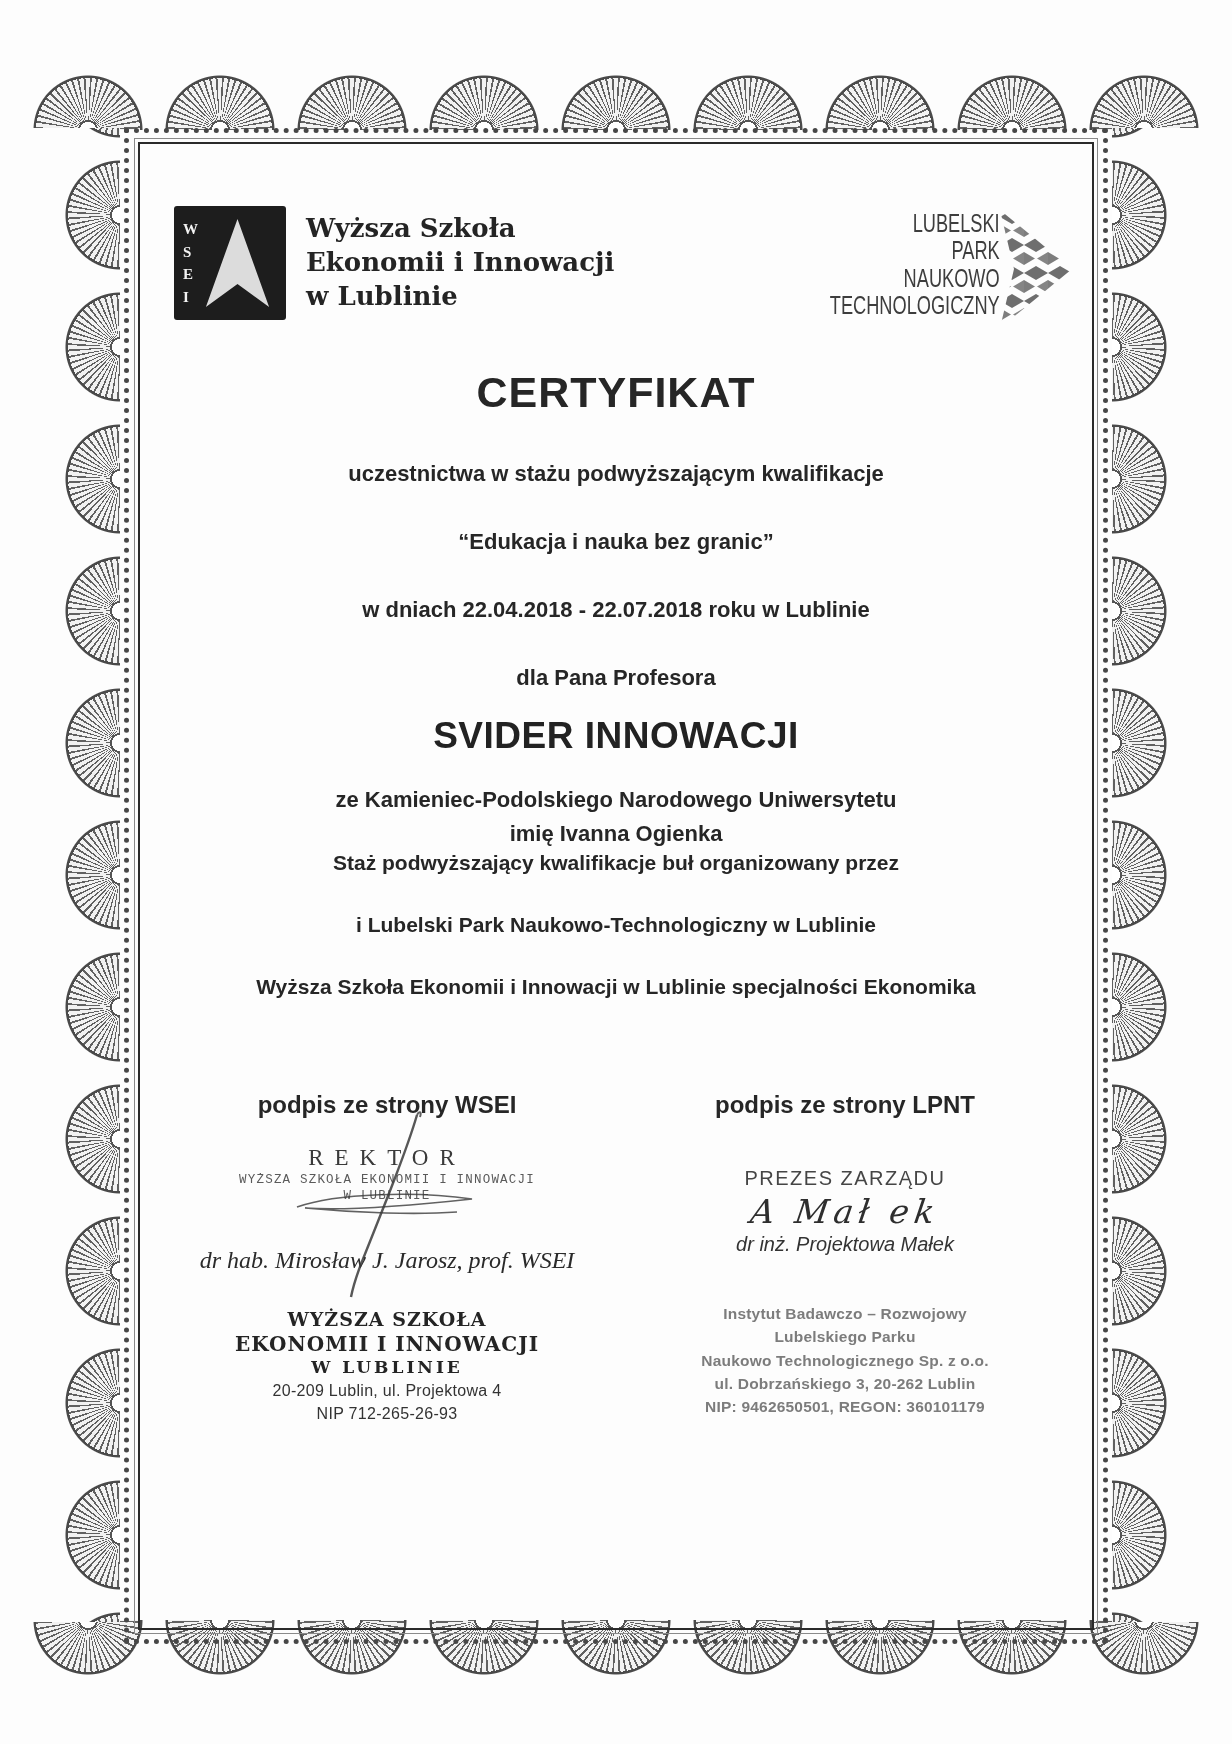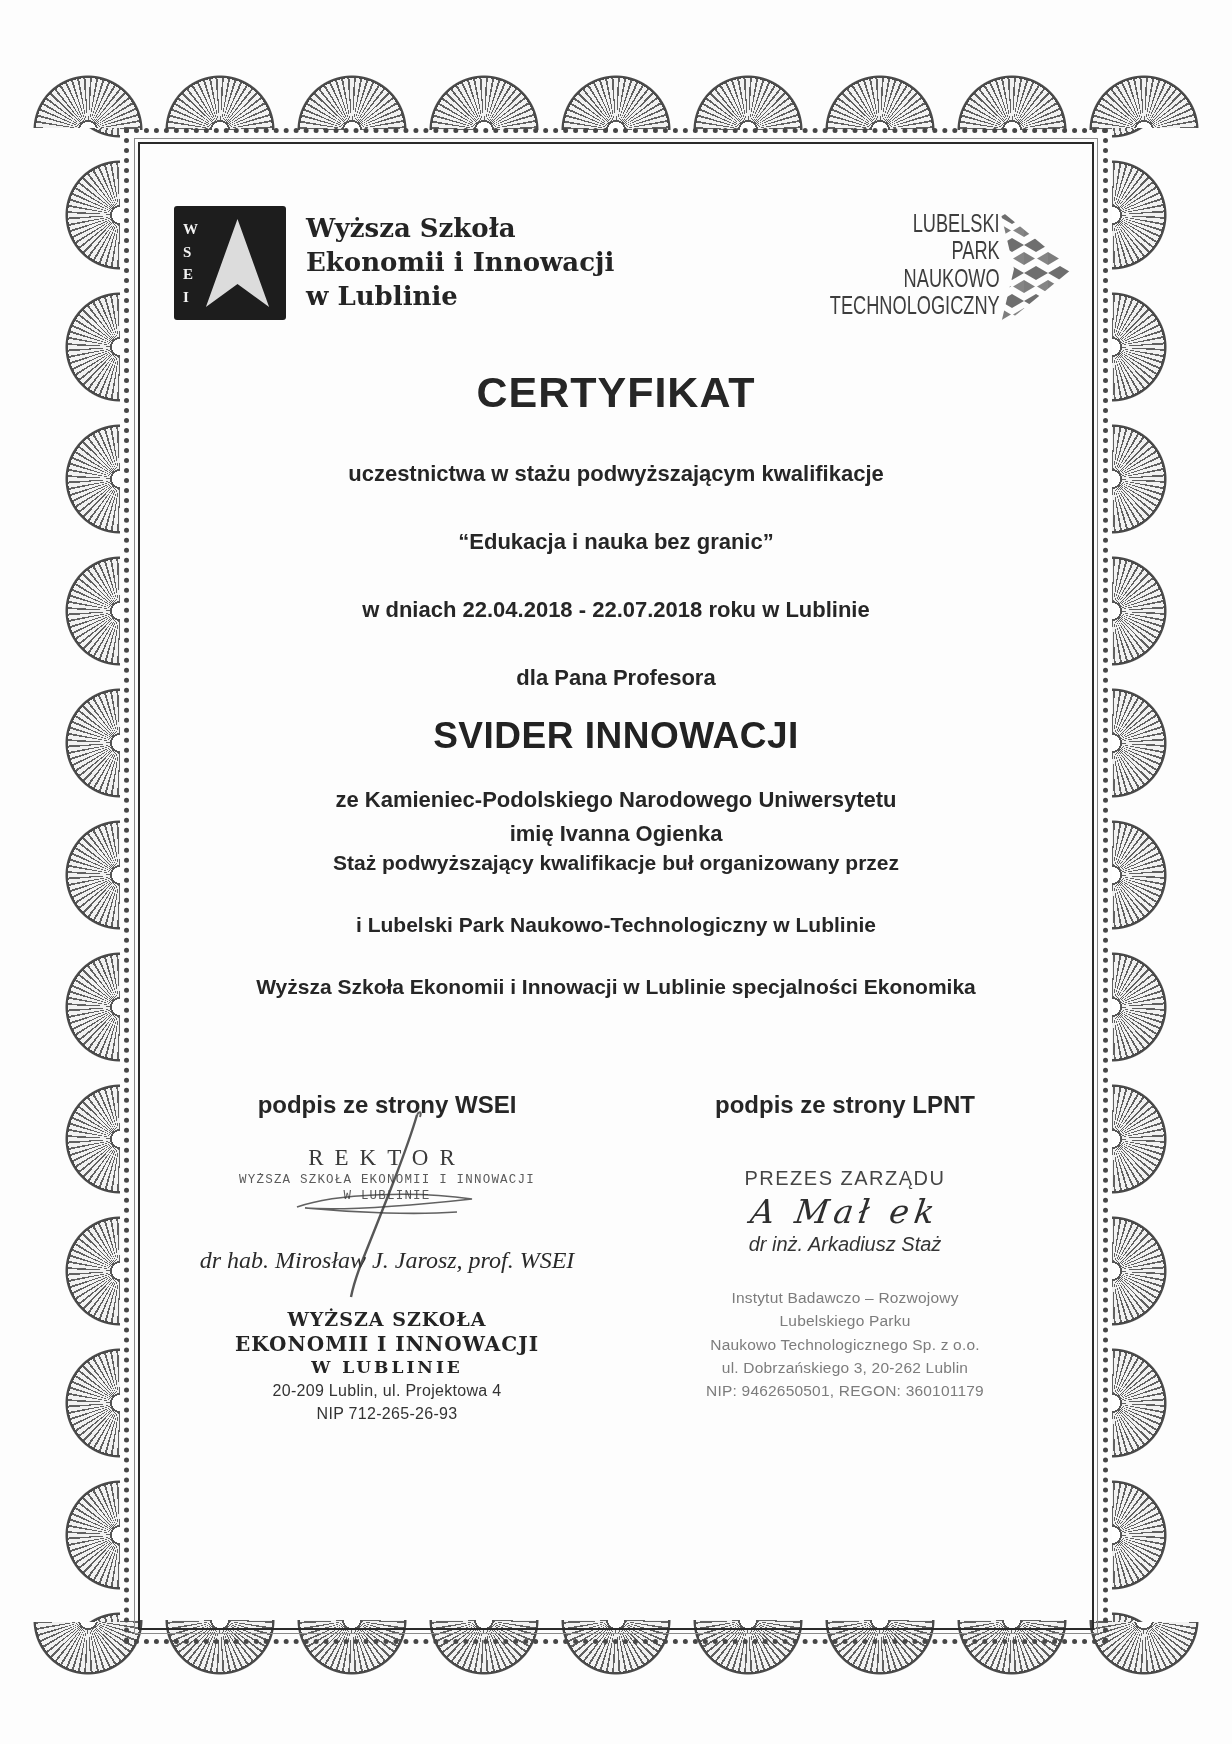--- a/index.html
+++ b/index.html
@@ -82,21 +82,21 @@
   .os1{font-size:19px;letter-spacing:1px;}
   .os2{font-size:20px;letter-spacing:1px;}
   .os3{font-size:17px;letter-spacing:3px;}
   .os-addr{font-family:"Liberation Sans",sans-serif;font-weight:normal;font-size:16px;
         color:#333;letter-spacing:.3px;margin-top:3px;}
 
   .prezes{margin-top:48px;font-size:20px;color:#454545;letter-spacing:1.5px;}
   .script{font-family:"DejaVu Serif","Liberation Serif",serif;font-style:italic;
         font-size:33px;letter-spacing:5px;color:#2e2e2e;transform:skewX(-8deg);margin-top:2px;}
   .signer-r{font-style:italic;font-size:20px;color:#333;margin-top:2px;}
-  .lpnt-org{margin-top:30px;font-size:15.5px;line-height:1.5;color:#7c7c7c;letter-spacing:.2px;}
+  .lpnt-org{margin-top:46px;font-size:15.5px;line-height:1.5;color:#7c7c7c;letter-spacing:.2px;font-weight:bold;}
 
   .sig-stroke{position:absolute;left:50%;top:18px;transform:translateX(-50%);pointer-events:none;}
 </style>
 </head>
 <body>
 
 <div class="page">
 
   <div class="orn orn-top"></div>
   <div class="orn orn-bottom"></div>
@@ -182,21 +182,21 @@
           <div class="os3">W LUBLINIE</div>
           <div class="os-addr">20-209 Lublin, ul. Projektowa 4</div>
           <div class="os-addr">NIP 712-265-26-93</div>
         </div>
       </div>
 
       <div class="sigcol">
         <div class="sig-h">podpis ze strony LPNT</div>
         <div class="prezes">PREZES ZARZĄDU</div>
         <div class="script">A Mał ek</div>
-        <div class="signer-r">dr inż. Arkadiusz Staż</div>
+        <div class="signer-r">dr inż. Projektowa Małek</div>
 
         <div class="lpnt-org">
           <div>Instytut Badawczo – Rozwojowy</div>
           <div>Lubelskiego Parku</div>
           <div>Naukowo Technologicznego Sp. z o.o.</div>
           <div>ul. Dobrzańskiego 3, 20-262 Lublin</div>
           <div>NIP: 9462650501, REGON: 360101179</div>
         </div>
       </div>
 

